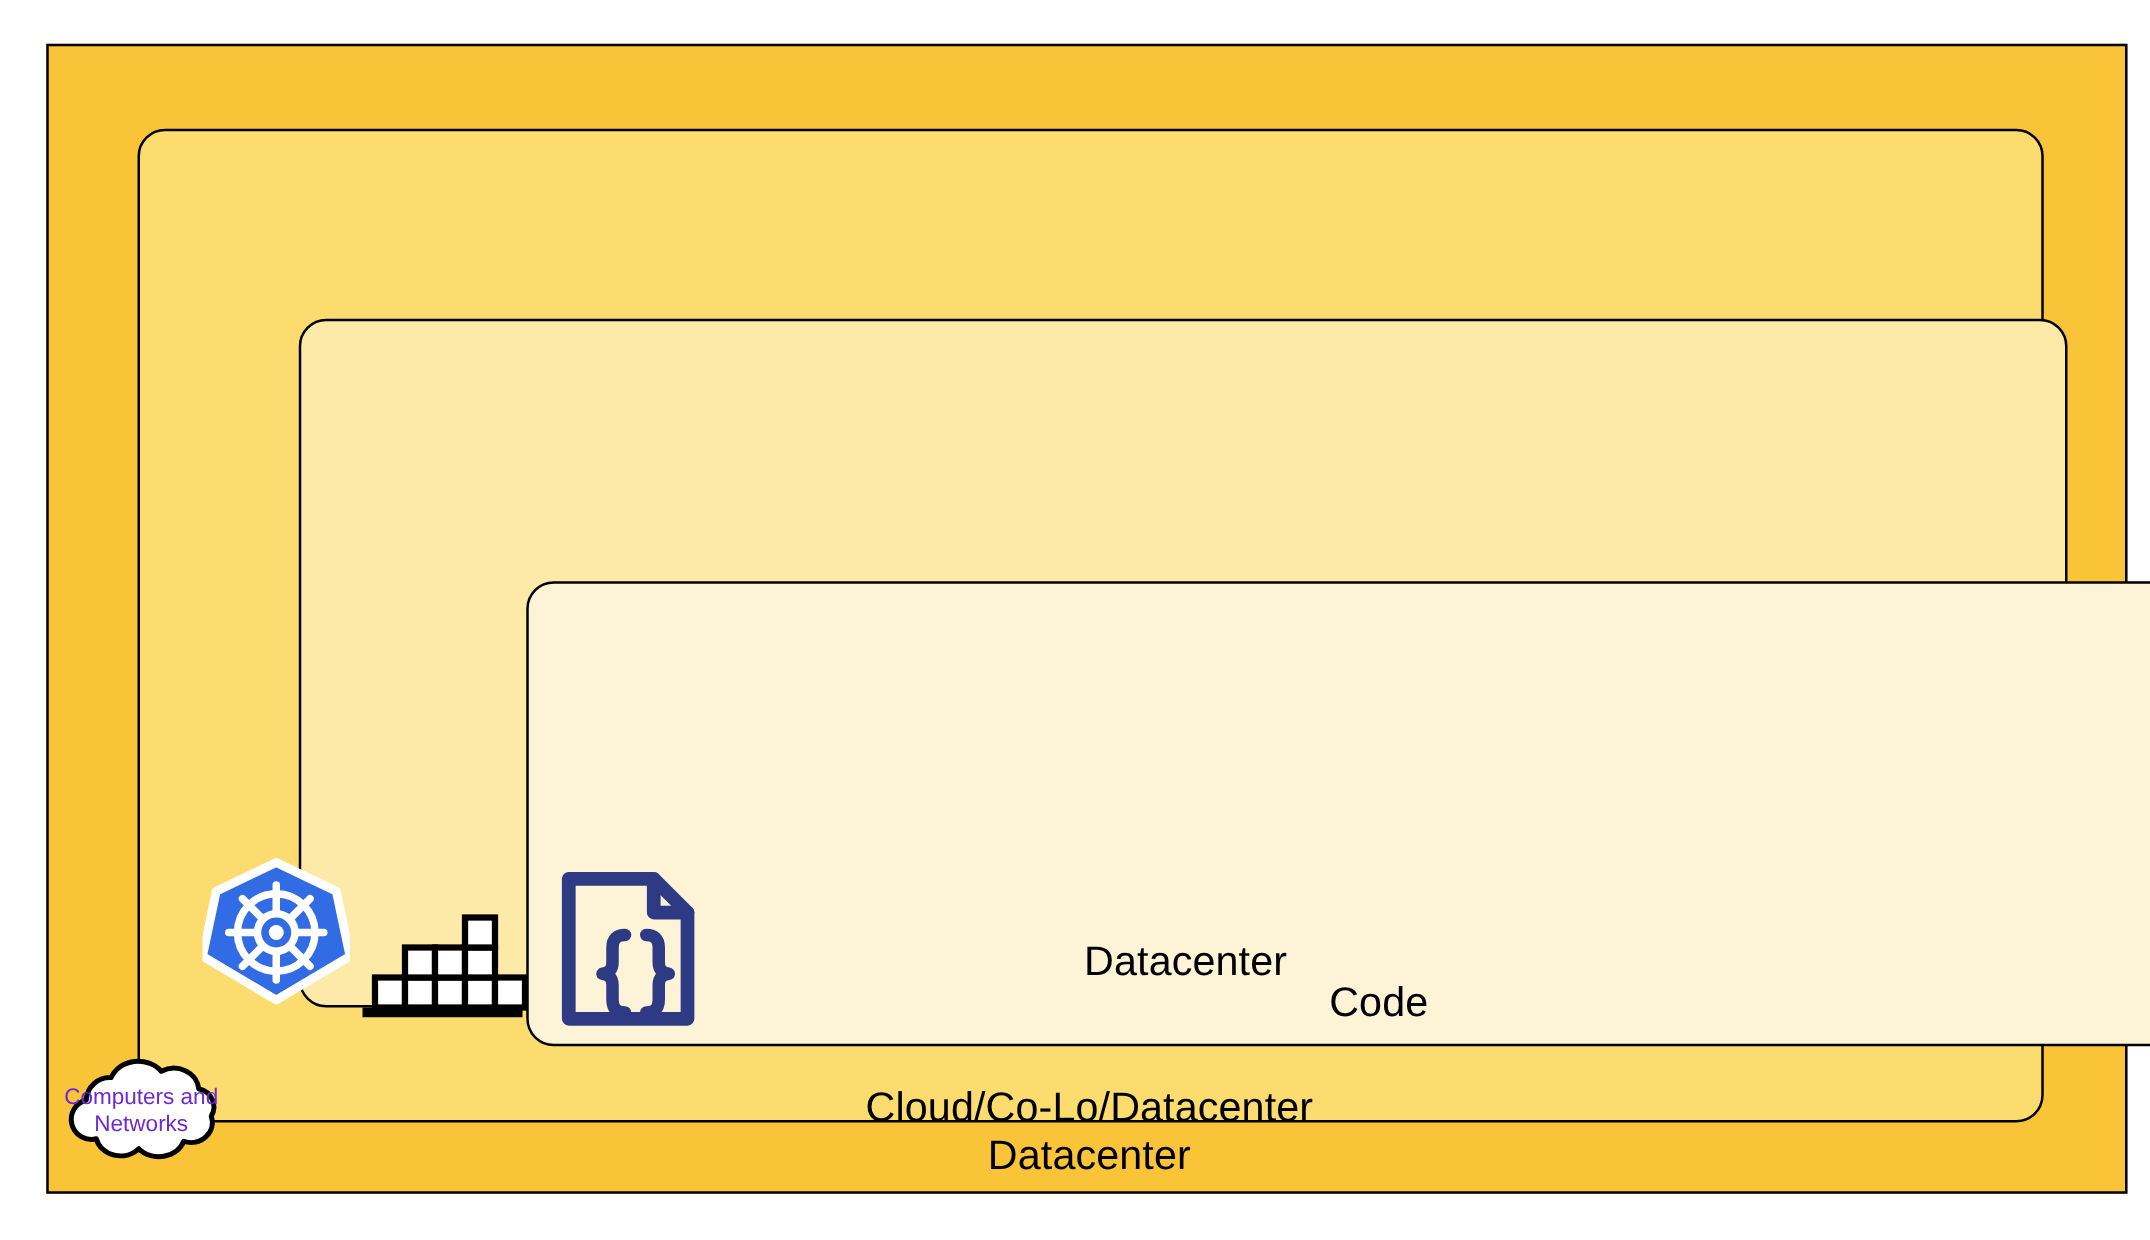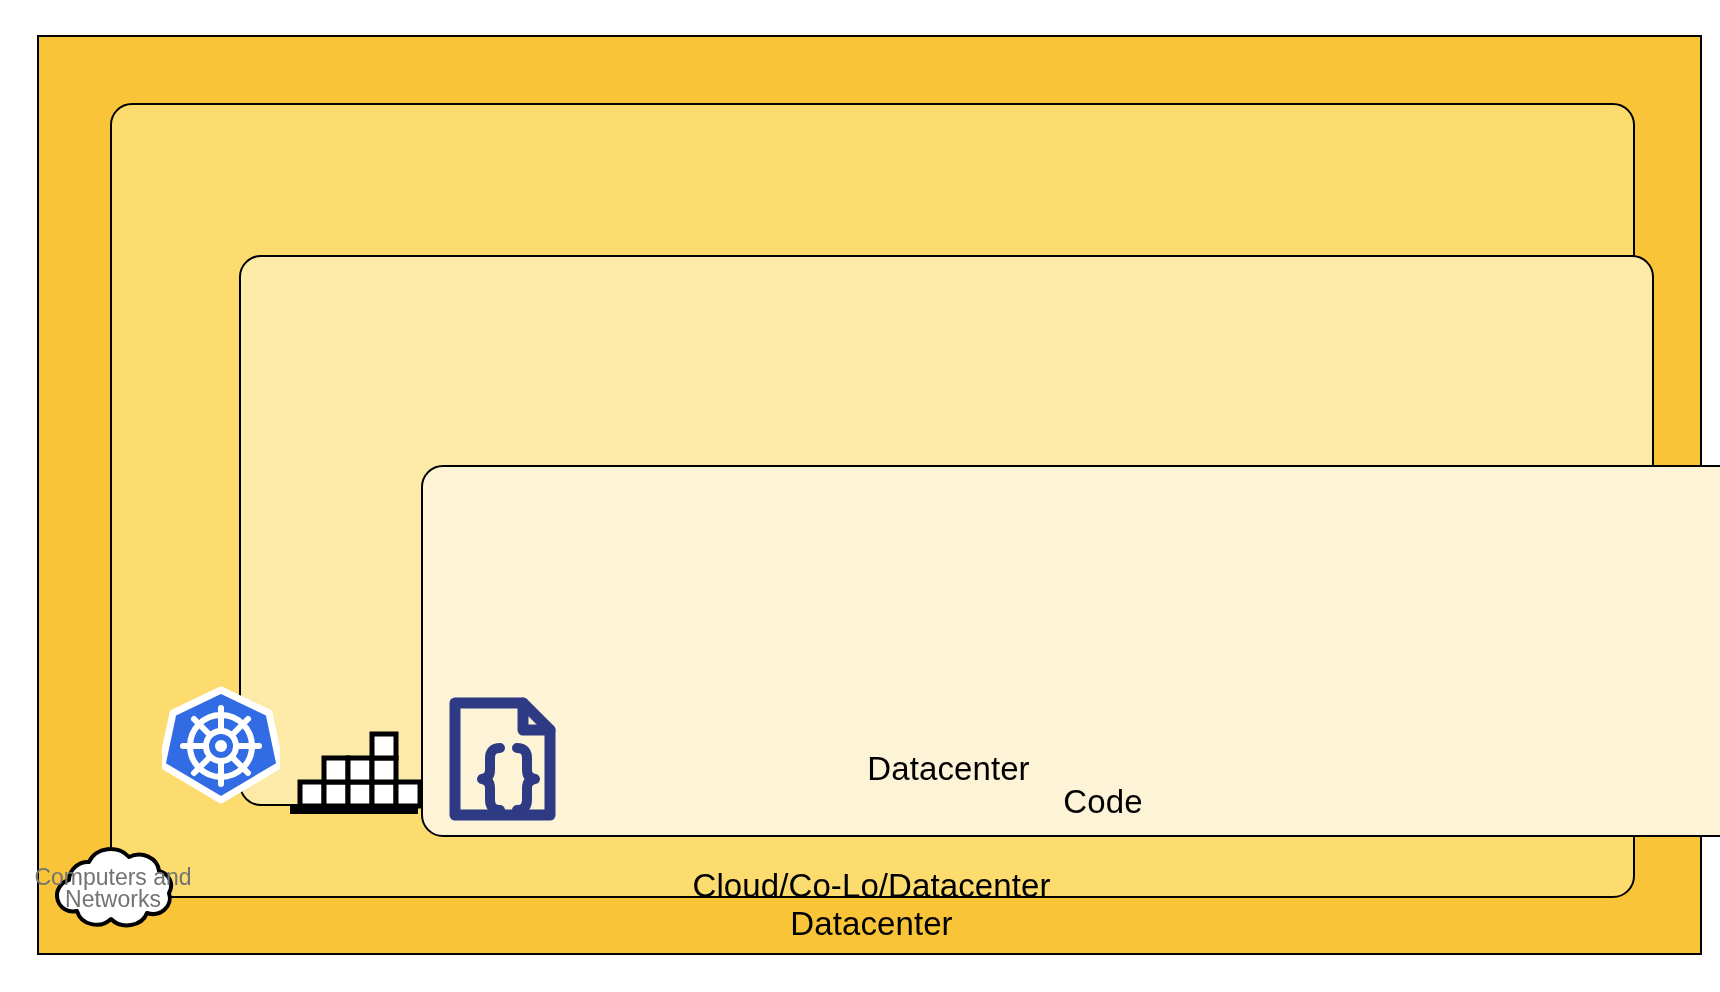--- a/index.html
+++ b/index.html
@@ -104,23 +104,23 @@
     position: absolute;
     left: 0;
     top: 0;
   }
   .cloud-label {
     position: absolute;
     left: 0;
     top: 26px;
     width: 160px;
     text-align: center;
-    font-size: 23px;
+    font-size: 18px;
     line-height: 22px;
-    color: #737373;
+    color: #6d28d9;
     white-space: pre-line;
     z-index: 2;
   }
 </style>
 </head>
 <body>
 
 <div id="stage">
 
   <div class="layer layer-datacenter">

